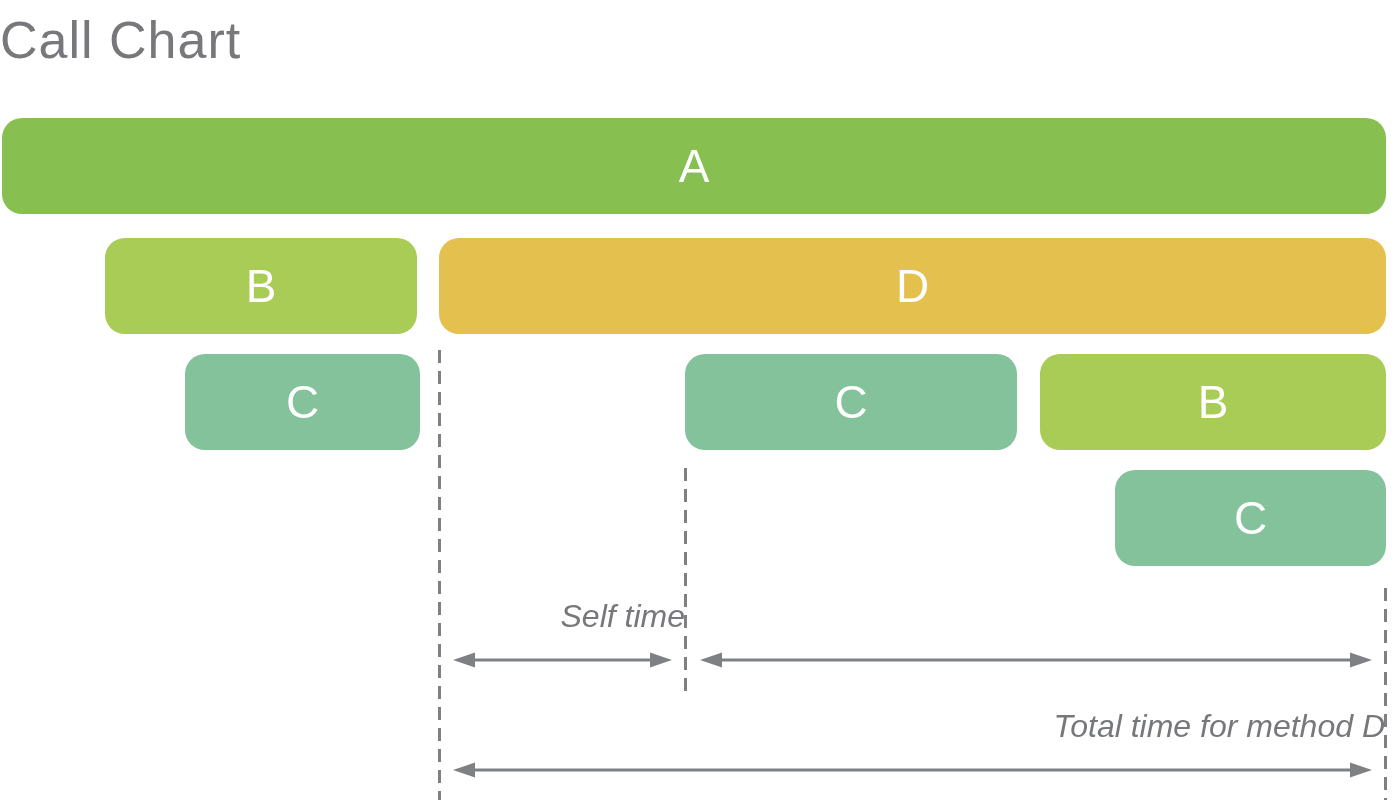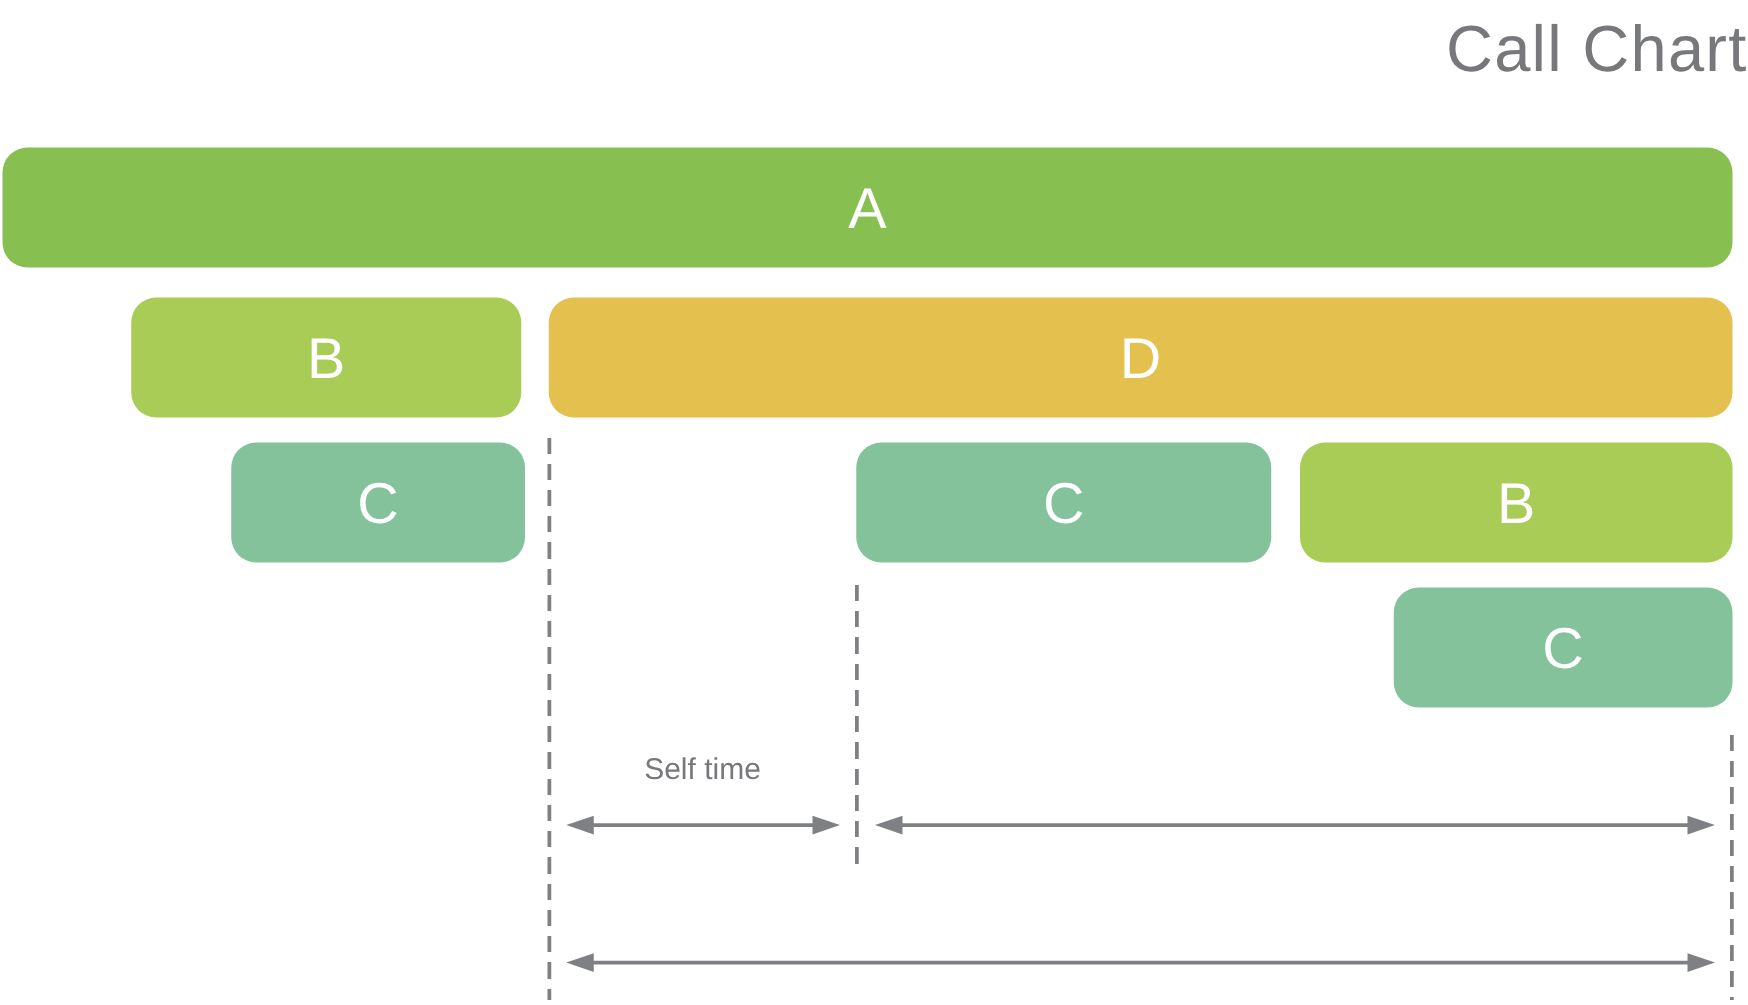--- a/index.html
+++ b/index.html
@@ -13,21 +13,21 @@
     height: 804px;
     background: var(--background, #fff);
     overflow: hidden;
     font-family: "Liberation Sans", "DejaVu Sans", sans-serif;
   }
   .chart-title {
     position: absolute;
     top: 10px;
     left: 0;
     width: 100%;
-    text-align: right;
+    text-align: left;
     font-size: 52px;
     font-weight: 300;
     letter-spacing: 1px;
     color: var(--text-gray, #77787B);
   }
   .bar {
     position: absolute;
     height: 96px;
     border-radius: 20px;
     display: flex;
@@ -46,25 +46,26 @@
       var(--line-gray, #7E8083) 0 13px,
       transparent 13px 21px
     );
   }
   .harrow {
     position: absolute;
     overflow: visible;
   }
   .anno-label {
     position: absolute;
-    text-align: center;
-    font-size: 24px;
+    text-align: right;
+    font-size: 32px;
     font-weight: 300;
     line-height: 44px;
     color: var(--text-gray, #77787B);
+    font-style: italic;
   }
 </style>
 </head>
 <body>
 
 <div class="stage">
 
   <div class="chart-title">Call Chart</div>
 
   <div id="bars-layer">
@@ -97,14 +98,15 @@
       <svg class="harrow" width="919" height="20" style="left: 453px; top: 760px; position: absolute;">
         <line x1="18" y1="10" x2="901" y2="10" stroke="#7E8083" stroke-width="3"></line>
         <polygon points="0,10 22,2.5 22,17.5" fill="#7E8083"></polygon>
         <polygon points="919,10 897,2.5 897,17.5" fill="#7E8083"></polygon>
       </svg>
     </div>
 
   <div class="anno-label" style="left:439px; top:594px; width:246px;">Self time</div>
 
 
+  <div class="anno-label" style="left:439px; top:704px; width:946px;">Total time for method D</div>
 
 </div>
 
 </body></html>

